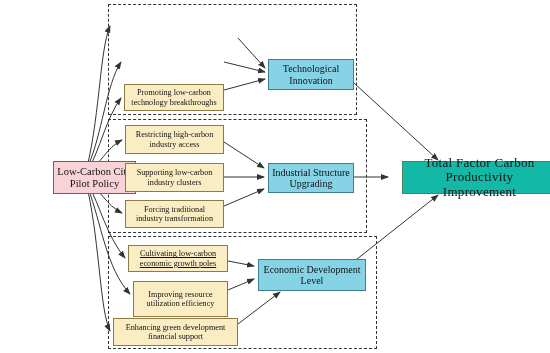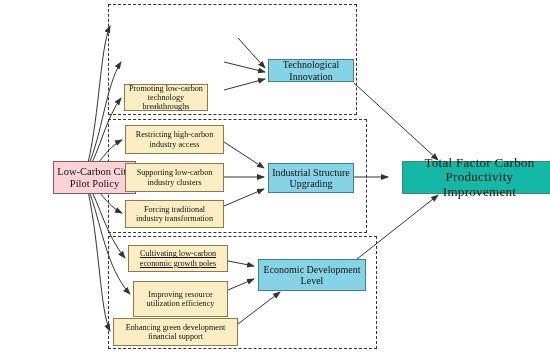--- a/index.html
+++ b/index.html
@@ -62,21 +62,21 @@
   <div class="group-box" style="left:108px;top:119px;width:259px;height:114px;"></div>
   <div class="group-box" style="left:108px;top:236px;width:269px;height:113px;"></div>
 
   <div class="node n-policy" style="left:5px;top:161px;width:83px;height:33px;">
     <span>
       <span>Low-Carbon City</span>
       <span>Pilot Policy</span>
     </span>
   </div>
 
-  <div class="node n-driver" style="left:124px;top:84px;width:84px;height:27px;">
+  <div class="node n-driver" style="left:124px;top:84px;width:100px;height:27px;">
     <span>
       <span>Promoting low-carbon</span>
       <span>technology breakthroughs</span>
     </span>
   </div>
 
   <div class="node n-driver" style="left:125px;top:125px;width:99px;height:29px;">
     <span>
       <span>Restricting high-carbon</span>
       <span>industry access</span>
@@ -107,21 +107,21 @@
       <span>utilization efficiency</span>
     </span>
   </div>
   <div class="node n-driver" style="left:113px;top:318px;width:125px;height:28px;">
     <span>
       <span>Enhancing green development</span>
       <span>financial support</span>
     </span>
   </div>
 
-  <div class="node n-med" style="left:268px;top:59px;width:86px;height:23px;">
+  <div class="node n-med" style="left:268px;top:59px;width:86px;height:31px;">
     <span>
       <span>Technological</span>
       <span>Innovation</span>
     </span>
   </div>
   <div class="node n-med" style="left:268px;top:163px;width:86px;height:30px;">
     <span>
       <span>Industrial Structure</span>
       <span>Upgrading</span>
     </span>

